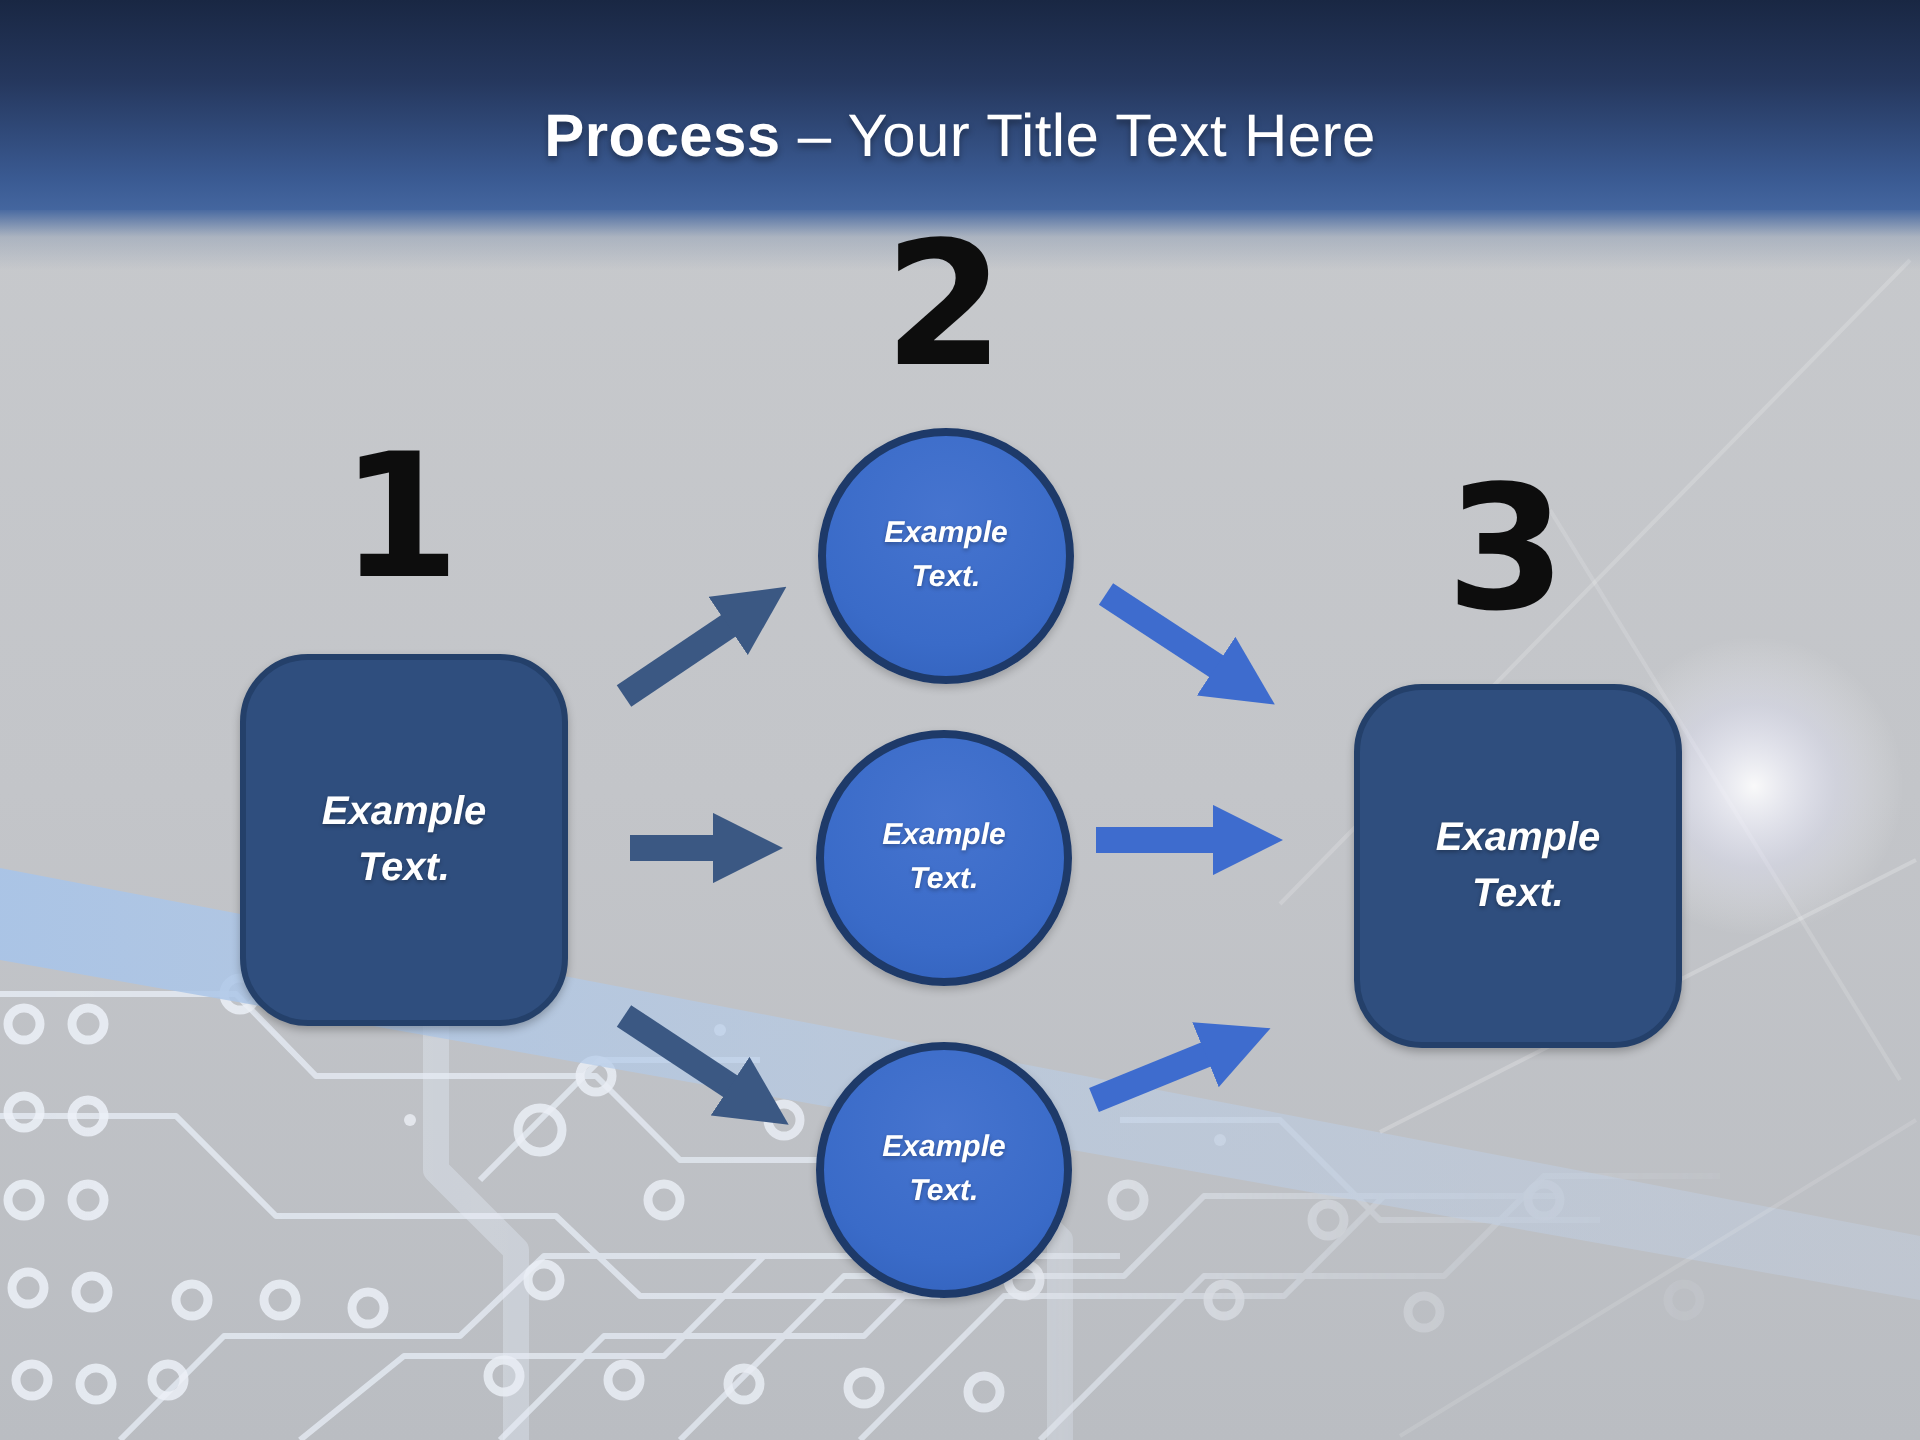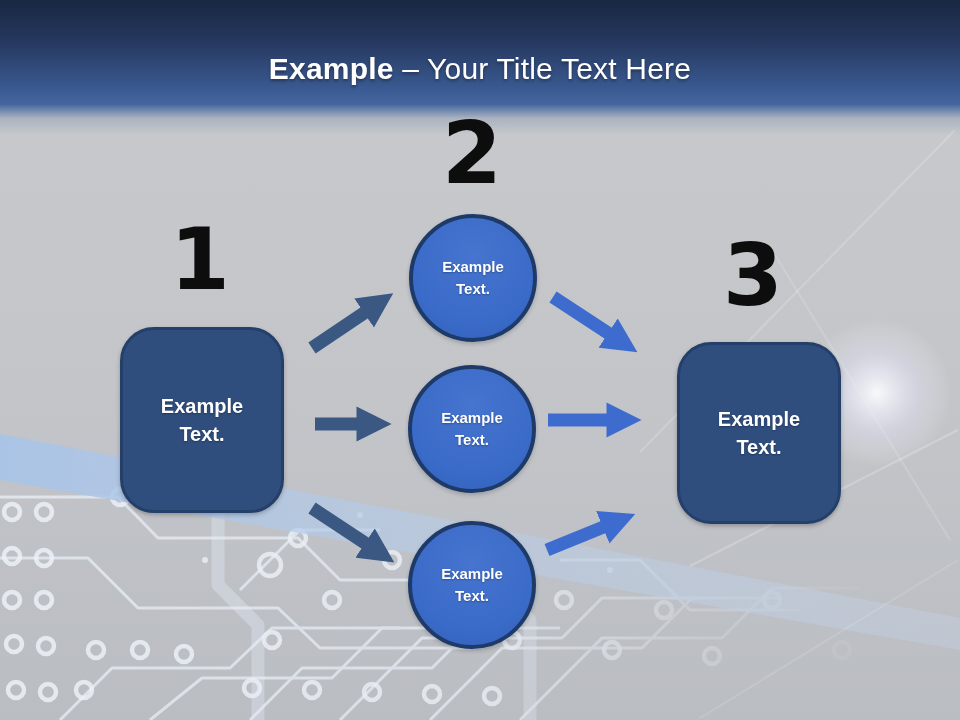--- a/index.html
+++ b/index.html
@@ -48,21 +48,21 @@
     background:radial-gradient(circle at 50% 32%,#4674cf 0%,var(--node_circle_fill,#3a6bc8) 65%,#3160ba 100%);
     border:4px solid var(--node_circle_border,#1e3a69);
     box-sizing:border-box;
     display:flex;align-items:center;justify-content:center;
     box-shadow:0 2px 4px rgba(0,0,0,0.2);
   }
   .circ1{left:409px;top:214px;}
   .circ2{left:408px;top:365px;}
   .circ3{left:408px;top:521px;}
   .node-label{
-    color:#fff;font-weight:bold;text-align:center;
+    color:#fff;font-weight:bold;font-style:italic;text-align:center;
     text-shadow:0 1px 2px rgba(0,0,0,0.3);
   }
   .node-rect .node-label{font-size:20px;line-height:28px;width:110px;}
   .node-circle .node-label{font-size:15px;line-height:22px;width:80px;}
   .arrows{position:absolute;left:0;top:0;width:960px;height:720px;pointer-events:none;}
 </style>
 </head>
 <body>
 
 <div class="stage">
@@ -157,21 +157,21 @@
       <line x1="775" y1="255" x2="950" y2="540" opacity="0.15"></line>
       <line x1="958" y1="560" x2="700" y2="718" opacity="0.12"></line>
     </g>
 
     <circle cx="877" cy="393" r="75" fill="url(#glow)"></circle>
   </svg>
 
   <div class="header"></div>
   <div class="header-fade"></div>
   <div class="slide-title">
-    <span class="title-bold">Example</span><span class="title-rest"> – Your Title Text Here</span>
+    <span class="title-bold">Process</span><span class="title-rest"> – Your Title Text Here</span>
   </div>
 
   <div class="step-number num1">1</div>
   <div class="step-number num2">2</div>
   <div class="step-number num3">3</div>
 
   <svg class="arrows" viewBox="0 0 960 720" aria-hidden="true">
     <defs>
       <marker id="headDark" viewBox="0 0 4 4" refX="0.4" refY="2" markerWidth="2.7" markerHeight="2.7" orient="auto">
         <path d="M0,0 L4,2 L0,4 Z" style="fill:var(--arrow_dark,#3b5883)"></path>

